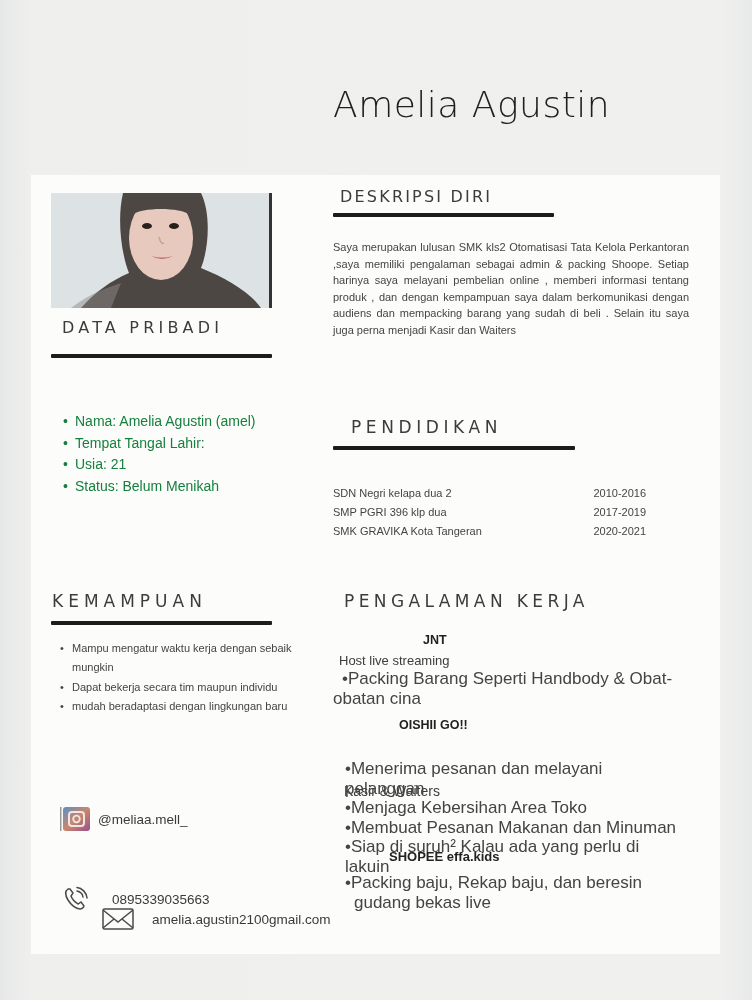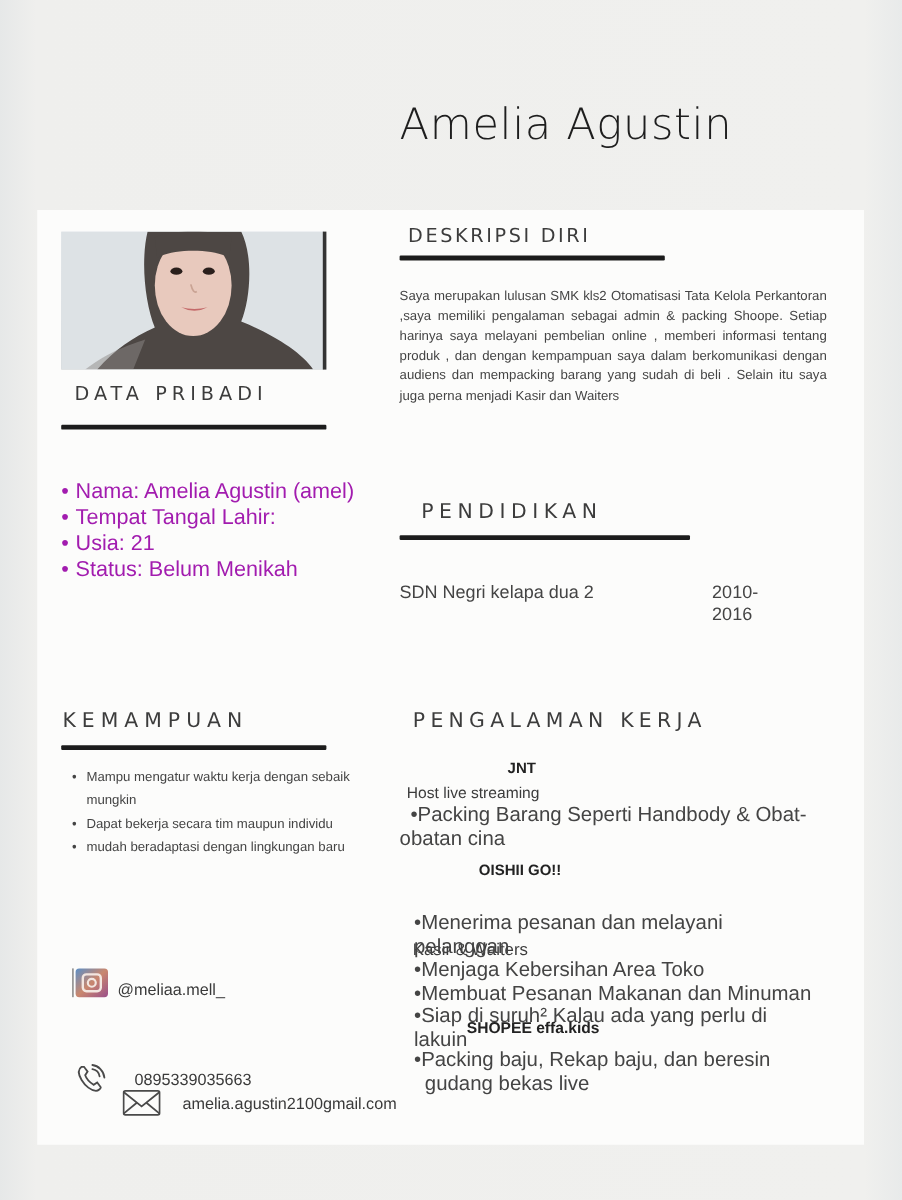--- a/index.html
+++ b/index.html
@@ -30,32 +30,32 @@
   }
   .rule { position: absolute; height: 4px; background: #1c1c1c; border-radius: 1px; }
 
   .photo {
     position: absolute; left: 20px; top: 18px; width: 219px; height: 115px;
     background: linear-gradient(180deg, #dfe3e6 0%, #d7dcdf 60%, #cfd3d5 100%);
     overflow: hidden;
   }
   .photo-edge { position: absolute; left: 238px; top: 18px; width: 3px; height: 115px; background: #333; }
 
-  .personal-list { list-style: none; margin: 0; padding: 0; font-size: 18px; line-height: 21.5px; color: #a21caf; }
+  .personal-list { list-style: none; margin: 12px; padding: 0; font-size: 14px; line-height: 21.5px; color: #15803d; }
   .personal-list li { position: relative; padding-left: 12px; }
   .personal-list li::before { content: "•"; position: absolute; left: 0; top: 0; }
   .personal-list .cont { padding-left: 12px; }
   .personal-list .cont::before { content: ""; }
 
   .desc {
     font-size: 11px; line-height: 16.5px; color: #444; text-align: justify;
     width: 356px;
   }
 
-  .edu-row { display: flex; font-size: 15px; line-height: 19px; color: #444; width: 330px; }
+  .edu-row { display: flex; font-size: 11px; line-height: 19px; color: #444; width: 330px; }
   .edu-row .school { width: 262px; }
   .edu-row .years { width: 70px; }
 
   .skills { list-style: none; margin: 0; padding: 0; font-size: 11px; line-height: 19.3px; color: #444; width: 235px; }
   .skills li { position: relative; padding-left: 12px; }
   .skills li::before { content: "•"; position: absolute; left: 0; top: 0; }
 
   .job-name { font-weight: bold; font-size: 12.5px; color: #222; white-space: nowrap; }
   .job-role { font-size: 13px; color: #3c3c3c; white-space: nowrap; }
   .job-items { font-size: 17px; line-height: 19.5px; color: #444; }
@@ -105,21 +105,21 @@
 
   <div class="abs heading" style="left:21px; top:416px; font-size:17px; letter-spacing:5px;">KEMAMPUAN</div>
   <div class="rule" style="left:20px; top:446px; width:221px;"></div>
 
   <ul class="abs skills" style="left:29px; top:464px;">
     <li>Mampu mengatur waktu kerja dengan sebaik mungkin</li>
     <li>Dapat bekerja secara tim maupun individu</li>
     <li> mudah beradaptasi dengan lingkungan baru</li>
   </ul>
 
-  <div class="contact-row" style="left:29px; top:631px;align-items:flex-end;">
+  <div class="contact-row" style="left:29px; top:631px;">
     <span style="display:inline-block; width:32px; height:26px;">
       <svg width="32" height="26" viewBox="0 0 32 26">
         <defs>
           <linearGradient id="ig" x1="0" y1="0" x2="1" y2="1">
             <stop offset="0" stop-color="#5b8fc7"></stop>
             <stop offset="0.5" stop-color="#c9876e"></stop>
             <stop offset="1" stop-color="#9a4f8a"></stop>
           </linearGradient>
         </defs>
         <rect x="0" y="1" width="1.5" height="24" fill="#999"></rect>
@@ -160,20 +160,28 @@
   <div class="abs desc" style="left:302px; top:64px;">Saya merupakan lulusan SMK kls2 Otomatisasi Tata Kelola Perkantoran ,saya memiliki pengalaman sebagai admin &amp; packing Shoope. Setiap harinya saya melayani pembelian online , memberi informasi tentang produk , dan dengan kempampuan saya dalam berkomunikasi dengan audiens dan mempacking barang yang sudah di beli . Selain itu saya juga perna menjadi Kasir dan Waiters</div>
 
   <div class="abs heading" style="left:320px; top:242px; font-size:17px; letter-spacing:4.6px;">PENDIDIKAN</div>
   <div class="rule" style="left:302px; top:271px; width:242px;"></div>
 
   <div class="abs" style="left:302px; top:309px;">
     <div class="edu-row">
       <span class="school">SDN Negri kelapa dua 2</span>
       <span class="years">2010-2016</span>
     </div>
+    <div class="edu-row">
+      <span class="school">SMP PGRI 396 klp dua</span>
+      <span class="years">2017-2019</span>
+    </div>
+    <div class="edu-row">
+      <span class="school">SMK GRAVIKA Kota Tangeran</span>
+      <span class="years">2020-2021</span>
+    </div>
   </div>
 
   <div class="abs heading" style="left:313px; top:416px; font-size:17px; letter-spacing:4.4px;">PENGALAMAN KERJA</div>
 
   <div class="abs job-name" style="left:392px; top:458px;">JNT</div>
   <div class="abs job-role" style="left:308px; top:478px;">Host live streaming</div>
   <div class="abs job-items" style="left:302px; top:494px; width:345px; text-indent:9px;">•Packing Barang Seperti Handbody &amp; Obat-obatan cina</div>
 
   <div class="abs job-name" style="left:368px; top:543px;">OISHII GO!!</div>
   <div class="abs job-role" style="left:313px; top:564px; font-size:14px;margin-top:44px;">Kasir &amp; Waiters</div>

